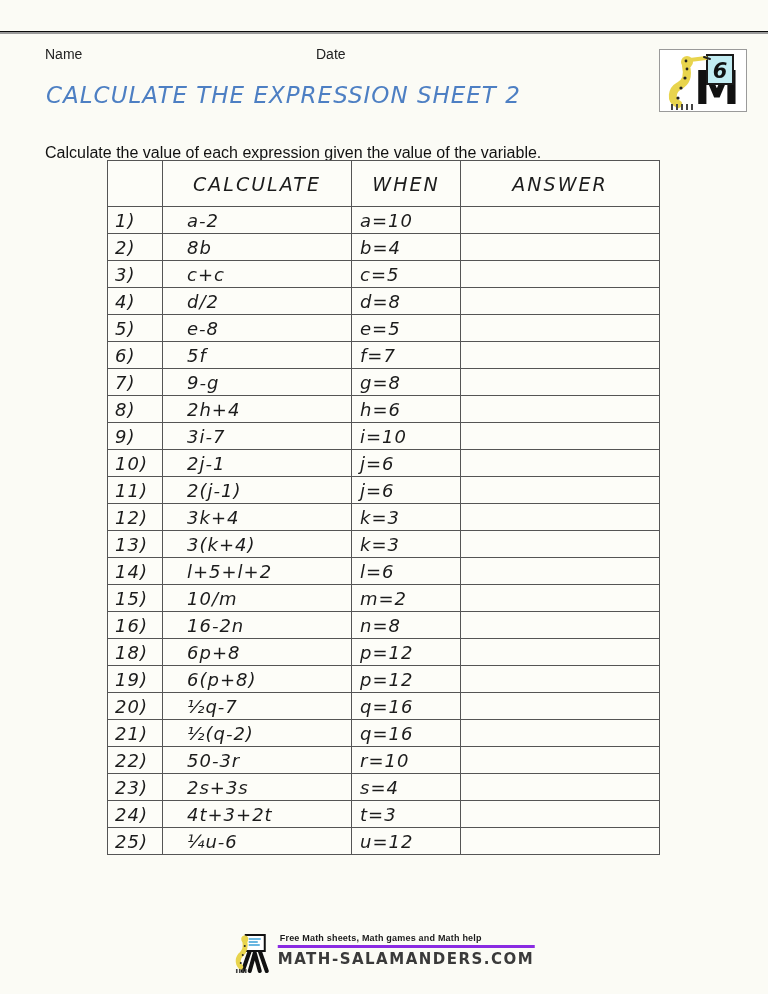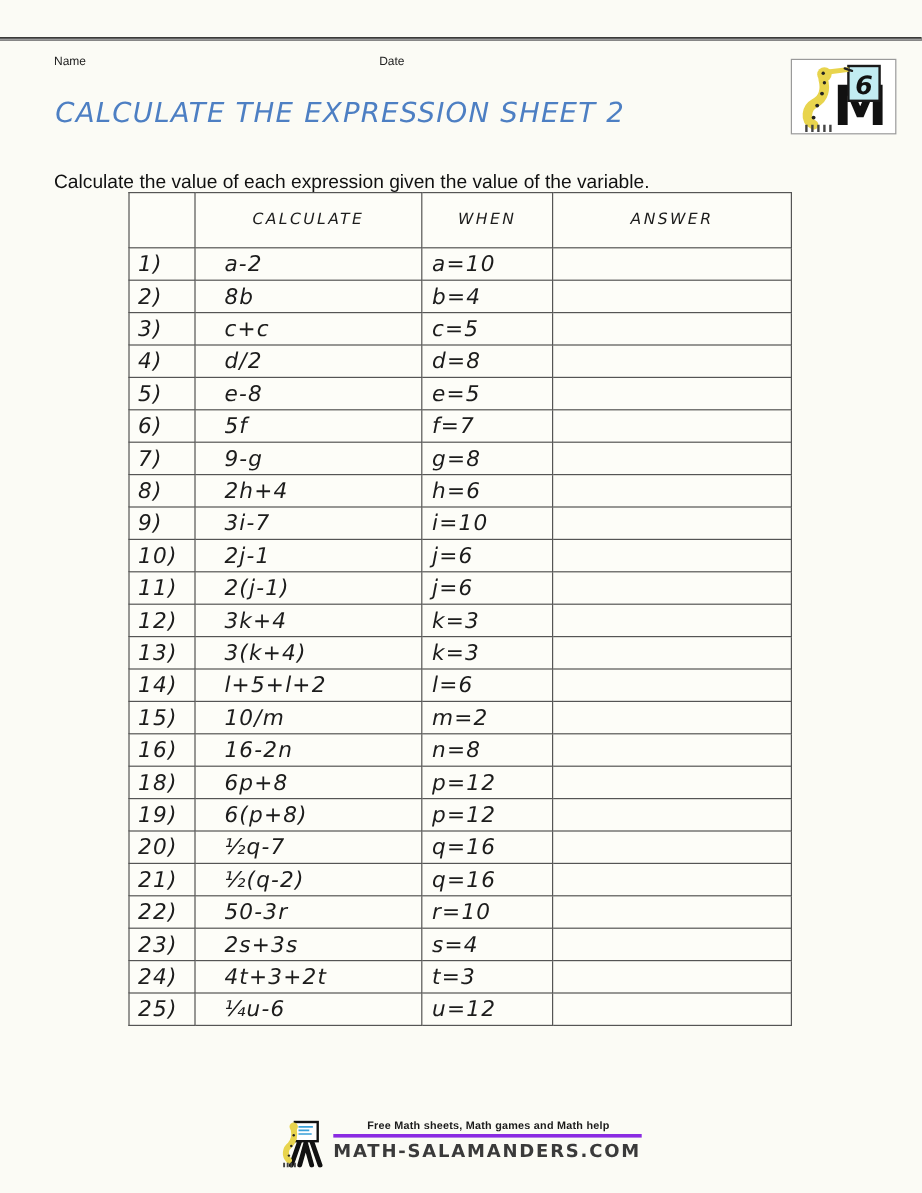--- a/index.html
+++ b/index.html
@@ -8,21 +8,21 @@
     position:relative;
     background:#fbfbf5;
     font-family:"Liberation Sans", sans-serif;
     color:#1c1c1c;
     overflow:hidden;
   }
   .top-rule {
     position:absolute; left:0; top:31px; width:768px; height:3px;
     background:#0a0a0a; border-bottom:2px solid #9a9a9a;
   }
-  .meta-label { position:absolute; top:46px; font-size:10px; color:#222; }
+  .meta-label { position:absolute; top:46px; font-size:14px; color:#222; }
   .name-label { left:45px; }
   .date-label { left:316px; }
 
   .logo-box {
     position:absolute; left:659px; top:49px; width:88px; height:63px;
     background:#ffffff; border:1px solid #9a9a9a;
   }
 
   .title {
     position:absolute; left:46px; top:82px;
@@ -38,35 +38,35 @@
   table.worksheet {
     position:absolute; left:107px; top:160px; width:552px;
     border-collapse:collapse; table-layout:fixed;
     font-family:"DejaVu Sans", sans-serif; font-style:italic;
   }
   .worksheet th, .worksheet td {
     border:1px solid #555; background:#fdfdf8;
     white-space:nowrap; overflow:hidden;
   }
   .worksheet th {
-    height:46px; font-size:13px; font-weight:normal;
+    height:46px; font-size:19px; font-weight:normal;
     letter-spacing:2px; text-align:center;
   }
   .worksheet td { height:27px; font-size:18px; letter-spacing:1px; }
   .worksheet td.col-num { padding-left:7px; }
   .worksheet td.col-calculate { padding-left:24px; }
   .worksheet td.col-when { padding-left:8px; }
 
   .footer {
     position:absolute; left:50%; top:931px; transform:translateX(-50%);
     display:flex; align-items:flex-start;
   }
   .footer-icon { margin-right:2px; margin-top:2px; }
   .footer-textcol { display:flex; flex-direction:column; }
-  .footer-tagline { font-size:9px; font-weight:bold; color:#1a1a1a; letter-spacing:0.2px; padding:2px 0 2px 2px;text-align:center; }
+  .footer-tagline { font-size:9px; font-weight:bold; color:#1a1a1a; letter-spacing:0.2px; padding:2px 0 2px 2px; }
   .footer-bar { height:3px; background:#8a2be2; width:100%; }
   .footer-domain {
     font-family:"DejaVu Sans", sans-serif; font-weight:bold;
     font-size:15px; letter-spacing:1.5px; color:#3a3a3a; padding-top:2px;
   }
 </style>
 </head>
 <body>
 
 <div class="top-rule"></div>

